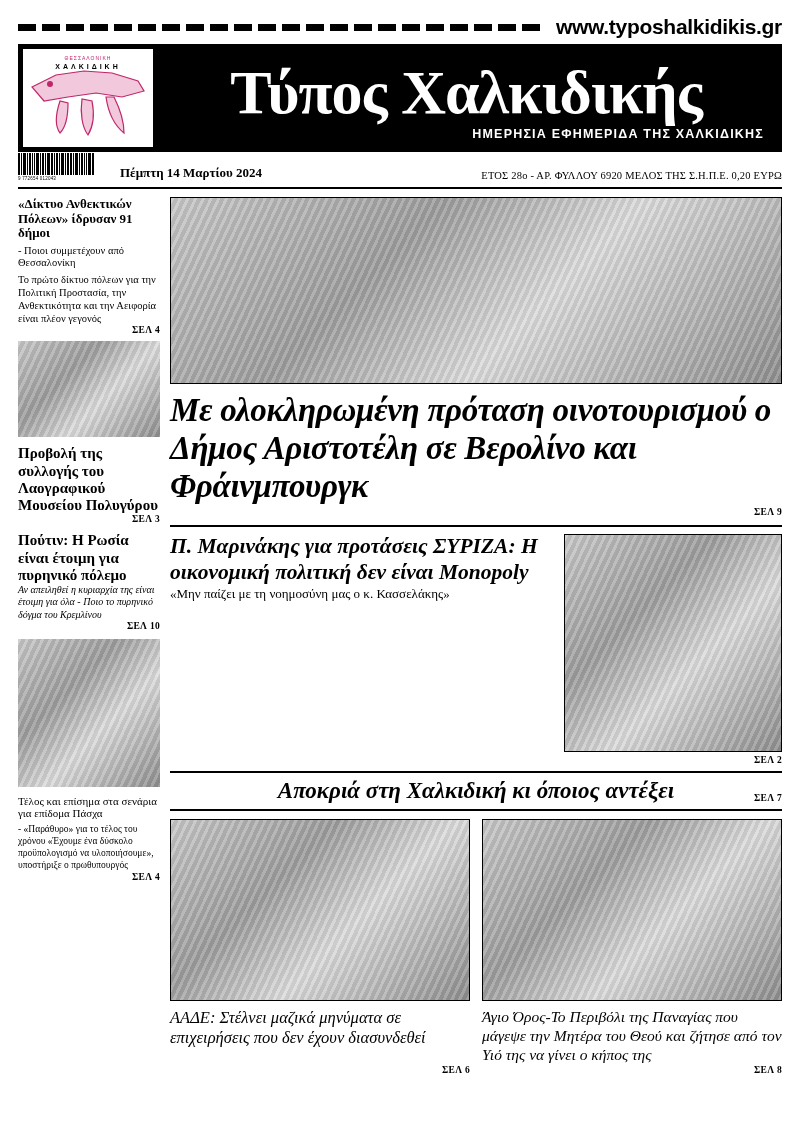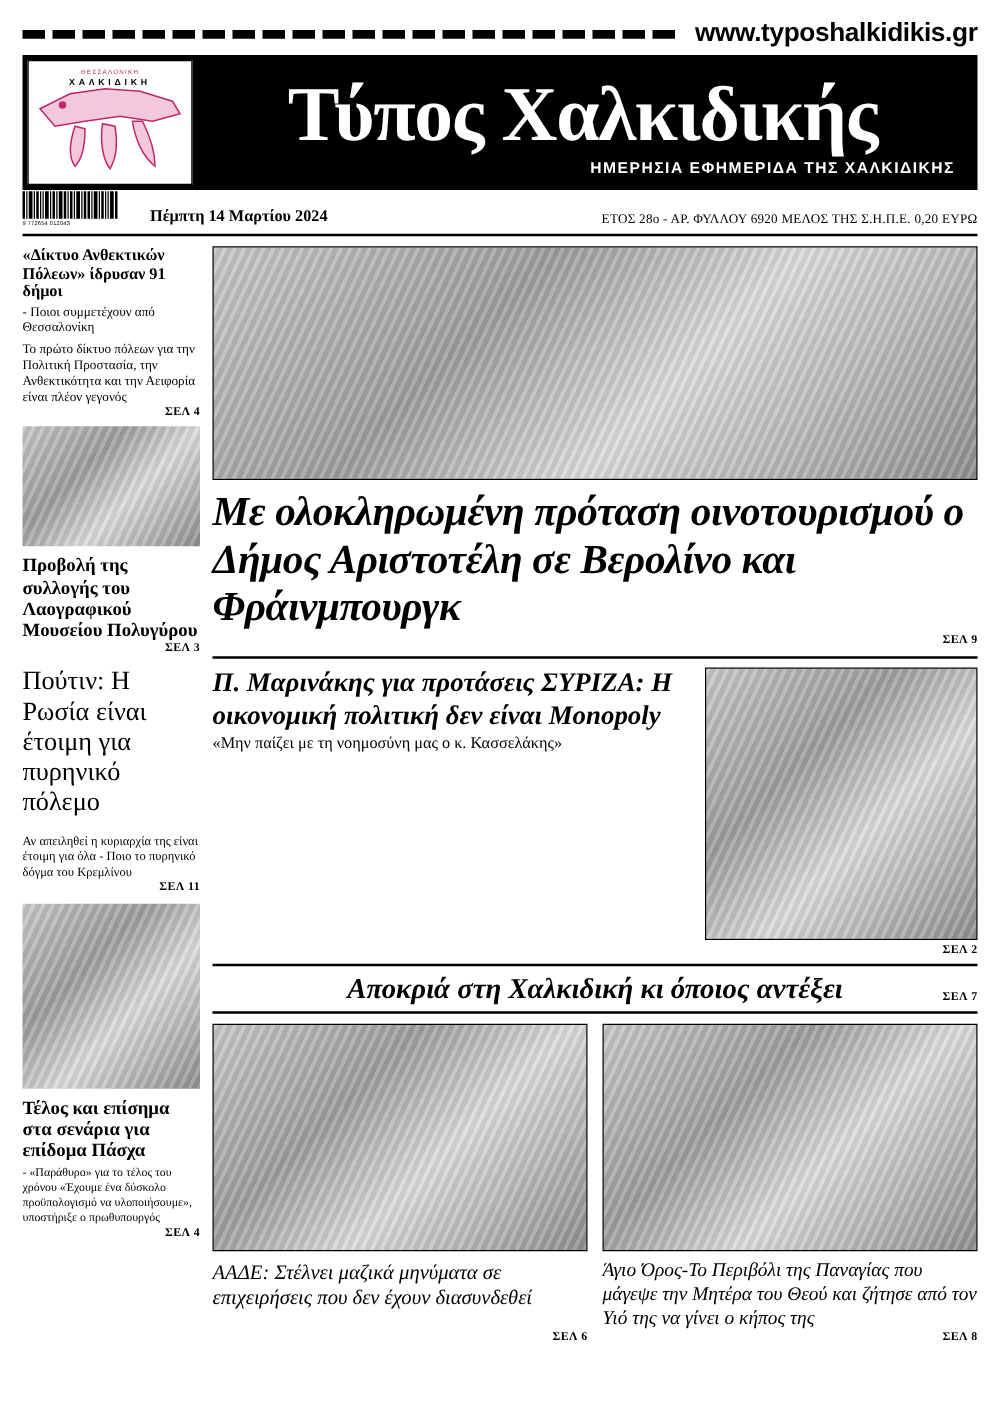--- a/index.html
+++ b/index.html
@@ -115,25 +115,25 @@
   .ph::after{
     content:""; position:absolute; inset:0;
     background: repeating-linear-gradient(115deg, rgba(255,255,255,.14) 0 3px, rgba(0,0,0,.07) 3px 7px);
   }
 
   .left-img1 { height: 96px; margin-top: 6px; }
   .left-head {
     font-weight:bold; font-size:15px; line-height:1.15; margin-top:8px;
   }
   .left-head2 {
-    font-weight:normal; font-size:21px; line-height:1.15; margin-top:8px;
-  }
-  .left-small { font-size:10px; line-height:1.22; margin-top:15px; }
+    font-weight:bold; font-size:15px; line-height:1.15; margin-top:8px;
+  }
+  .left-small { font-size:10px; line-height:1.22; margin-top:0;font-style:italic; }
   .left-img2 { height: 148px; margin-top: 8px; }
-  .left-head3 { font-weight:bold; font-size:15px; line-height:1.15; margin-top:8px; }
+  .left-head3 { font-weight:normal; font-size:11px; line-height:1.15; margin-top:8px; }
 
   
   .hero-img { height: 250px; border:1px solid #000; }
   .hero-head {
     font-weight:bold; font-style:italic; font-size:33px; line-height:1.14;
     margin-top: 8px; letter-spacing:-0.3px;
   }
   .hero-sel { margin-top:2px; }
 
   .mid-box {
@@ -261,21 +261,21 @@
       <div class="lead-sub">Το πρώτο δίκτυο πόλεων για την Πολιτική Προστασία, την Ανθεκτικότητα και την Αειφορία είναι πλέον γεγονός</div>
       <div class="sel">ΣΕΛ 4</div>
 
       <div class="ph left-img1"></div>
 
       <div class="left-head">Προβολή της συλλογής του Λαογραφικού Μουσείου Πολυγύρου</div>
       <div class="sel">ΣΕΛ 3</div>
 
       <div class="left-head2">Πούτιν: Η Ρωσία είναι έτοιμη για πυρηνικό πόλεμο</div>
       <div class="left-small">Αν απειληθεί η κυριαρχία της είναι έτοιμη για όλα - Ποιο το πυρηνικό δόγμα του Κρεμλίνου</div>
-      <div class="sel">ΣΕΛ 11</div>
+      <div class="sel">ΣΕΛ 10</div>
 
       <div class="ph left-img2"></div>
 
       <div class="left-head3">Τέλος και επίσημα στα σενάρια για επίδομα Πάσχα</div>
       <div class="left-tail">- «Παράθυρο» για το τέλος του χρόνου «Έχουμε ένα δύσκολο προϋπολογισμό να υλοποιήσουμε», υποστήριξε ο πρωθυπουργός</div>
       <div class="sel">ΣΕΛ 4</div>
     </div>
 
     <div class="col-main">
 

